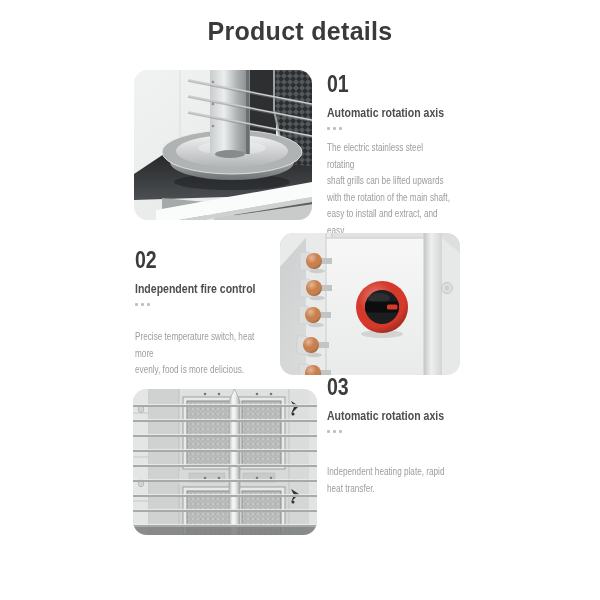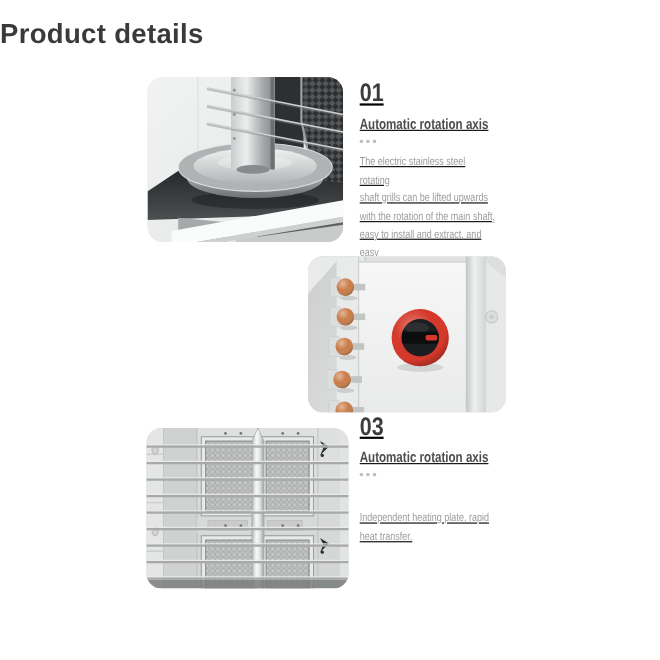--- a/index.html
+++ b/index.html
@@ -1,25 +1,25 @@
 <!DOCTYPE html>
 <html style="--accent-red: #d5392b; --knob-black: #1c1d1f; --copper: #c97b45; --steel-dark: #3a3c3e; --steel-light: #e6e7e7;"><head>
 <meta charset="utf-8">
 <style>
   html,body{margin:0;padding:0;background:#ffffff;}
   .page{position:relative;width:600px;height:600px;background:#ffffff;overflow:hidden;
         font-family:"Liberation Sans", sans-serif;}
-  .title{position:absolute;top:17px;left:0;width:600px;text-align:left;
+  .title{position:absolute;top:17px;left:0;width:600px;text-align:center;
          font-size:25px;font-weight:bold;color:#3a3a3a;letter-spacing:.3px;}
   .photo{position:absolute;border-radius:14px;overflow:hidden;background:#ebecec;}
   .photo svg{display:block;}
   #photo1{left:134px;top:70px;width:178px;height:150px;}
   #photo2{left:280px;top:233px;width:180px;height:142px;}
   #photo3{left:133px;top:389px;width:184px;height:146px;}
-  .txt{position:absolute;text-decoration:underline;}
+  .txt{position:absolute;}
   #txt1{left:327px;top:72px;width:160px;}
   #txt2{left:135px;top:248px;width:175px;}
   #txt3{left:327px;top:375px;width:160px;}
   .num{font-size:23px;line-height:24px;font-weight:bold;color:#3c3c3c;
        transform:scaleX(.85);transform-origin:0 50%;}
   .heading{margin-top:9px;font-size:13.5px;line-height:16px;font-weight:bold;color:#4d4d4d;
            white-space:nowrap;transform:scaleX(.78);transform-origin:0 50%;}
   .dots{margin-top:6px;display:flex;gap:3px;}
   .dots i{display:block;width:3px;height:3px;border-radius:1px;background:#bfbfbf;}
   .body{font-size:10.5px;line-height:16.5px;color:#9c9c9c;white-space:pre-line;
@@ -105,20 +105,31 @@
         <i></i>
         <i></i>
     </div>
     <div class="body mt1">The electric stainless steel rotating
 shaft grills can be lifted upwards
 with the rotation of the main shaft,
 easy to install and extract, and easy
 to clean.forward or backward.</div>
   </div>
 
+  <div class="txt" id="txt2">
+    <div class="num">02</div>
+    <div class="heading">Independent fire control</div>
+    <div class="dots">
+      <i></i>
+        <i></i>
+        <i></i>
+    </div>
+    <div class="body mt2">Precise temperature switch, heat more
+evenly, food is more delicious.</div>
+  </div>
 
   <figure class="photo" id="photo2" style="margin:0">
     <svg width="180" height="142" viewBox="0 0 180 142">
       <defs>
         <linearGradient id="wallG" x1="0" y1="0" x2="1" y2="1">
           <stop offset="0" stop-color="#cdcecf"></stop>
             <stop offset="1" stop-color="#dedfdf"></stop>
         </linearGradient>
         <linearGradient id="panelG" x1="0" y1="0" x2="0" y2="1">
           <stop offset="0" stop-color="#f7f7f7"></stop>

